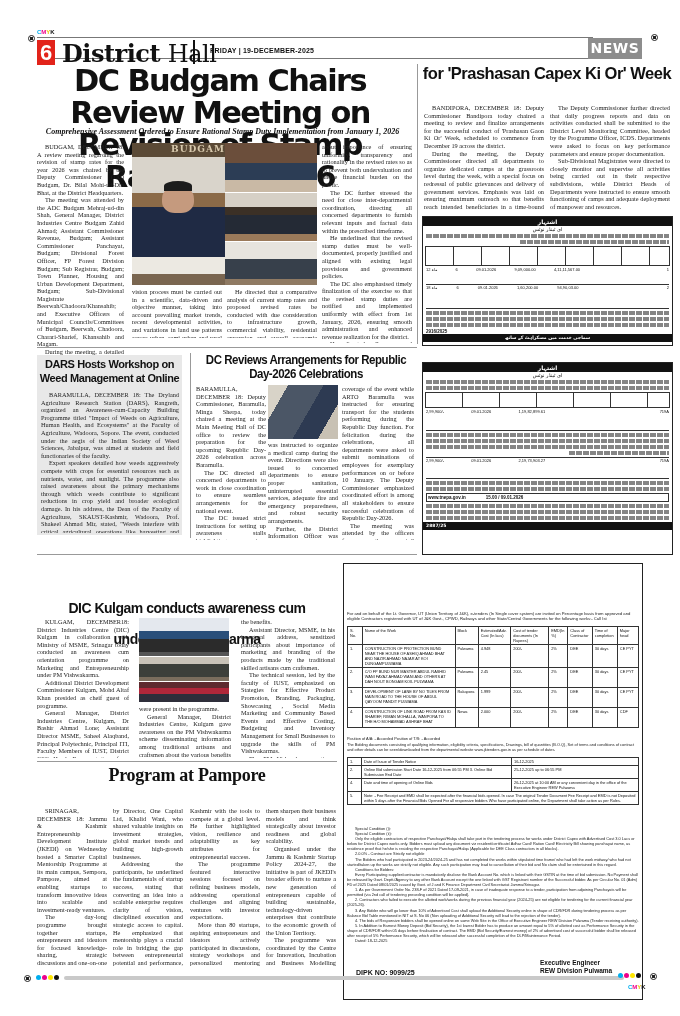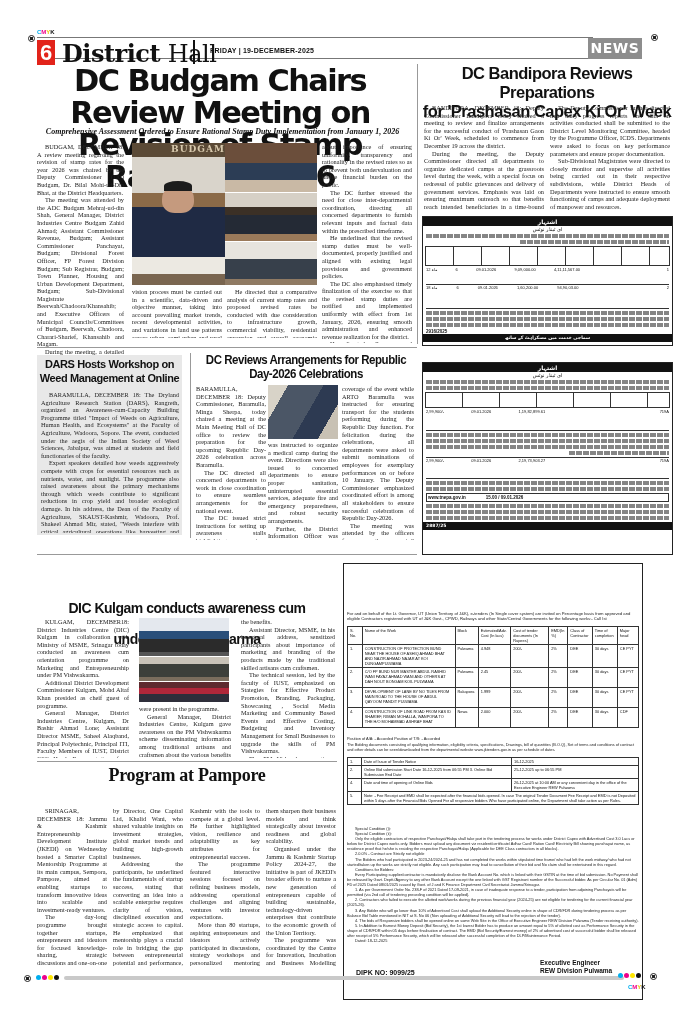--- a/index.html
+++ b/index.html
@@ -108,21 +108,20 @@
   <p>The DC further stressed the need for close inter-departmental coordination, directing all concerned departments to furnish relevant inputs and factual data within the prescribed timeframe.</p>
   <p>He underlined that the revised stamp duties must be well-documented, properly justified and aligned with existing legal provisions and government policies.</p>
   <p>The DC also emphasised timely finalization of the exercise so that the revised stamp duties are notified and implemented uniformly with effect from 1st January, 2026, ensuring smooth administration and enhanced revenue realization for the district.</p>
   <p>He directed all concerned officers to submit their detailed reports and recommendations promptly for further examination and necessary action at the District Level.</p>
 </div>
 
 <div class="vrule" style="left:417px;top:64px;height:280px;"></div>
 <div class="hrule" style="left:37px;top:347px;width:380px;"></div>
 
 <div class="hl-right">
-  <div>DC Bandipora Reviews Preparations</div>
   <div>for 'Prashasan Capex Ki Or' Week</div>
 </div>
 <div class="col-text" style="left:424px;top:104px;width:120px;height:106px;">
   <p>BANDIPORA, DECEMBER 18: Deputy Commissioner Bandipora today chaired a meeting to review and finalize arrangements for the successful conduct of 'Prashasan Gaon Ki Or' Week, scheduled to commence from December 19 across the district.</p>
   <p>During the meeting, the Deputy Commissioner directed all departments to organize dedicated camps at the grassroots level during the week, with a special focus on redressal of public grievances and delivery of government services. Emphasis was laid on ensuring maximum outreach so that benefits reach intended beneficiaries in a time-bound and transparent manner.</p>
 </div>
 <div class="col-text" style="left:550px;top:104px;width:120px;height:106px;">
   <p>The Deputy Commissioner further directed that daily progress reports and data on activities conducted shall be submitted to the District Level Monitoring Committee, headed by the Programme Officer, ICDS. Departments were asked to focus on key performance parameters and ensure proper documentation.</p>
   <p>Sub-Divisional Magistrates were directed to closely monitor and supervise all activities being carried out in their respective subdivisions, while District Heads of Departments were instructed to ensure smooth functioning of camps and adequate deployment of manpower and resources.</p>
 </div>

